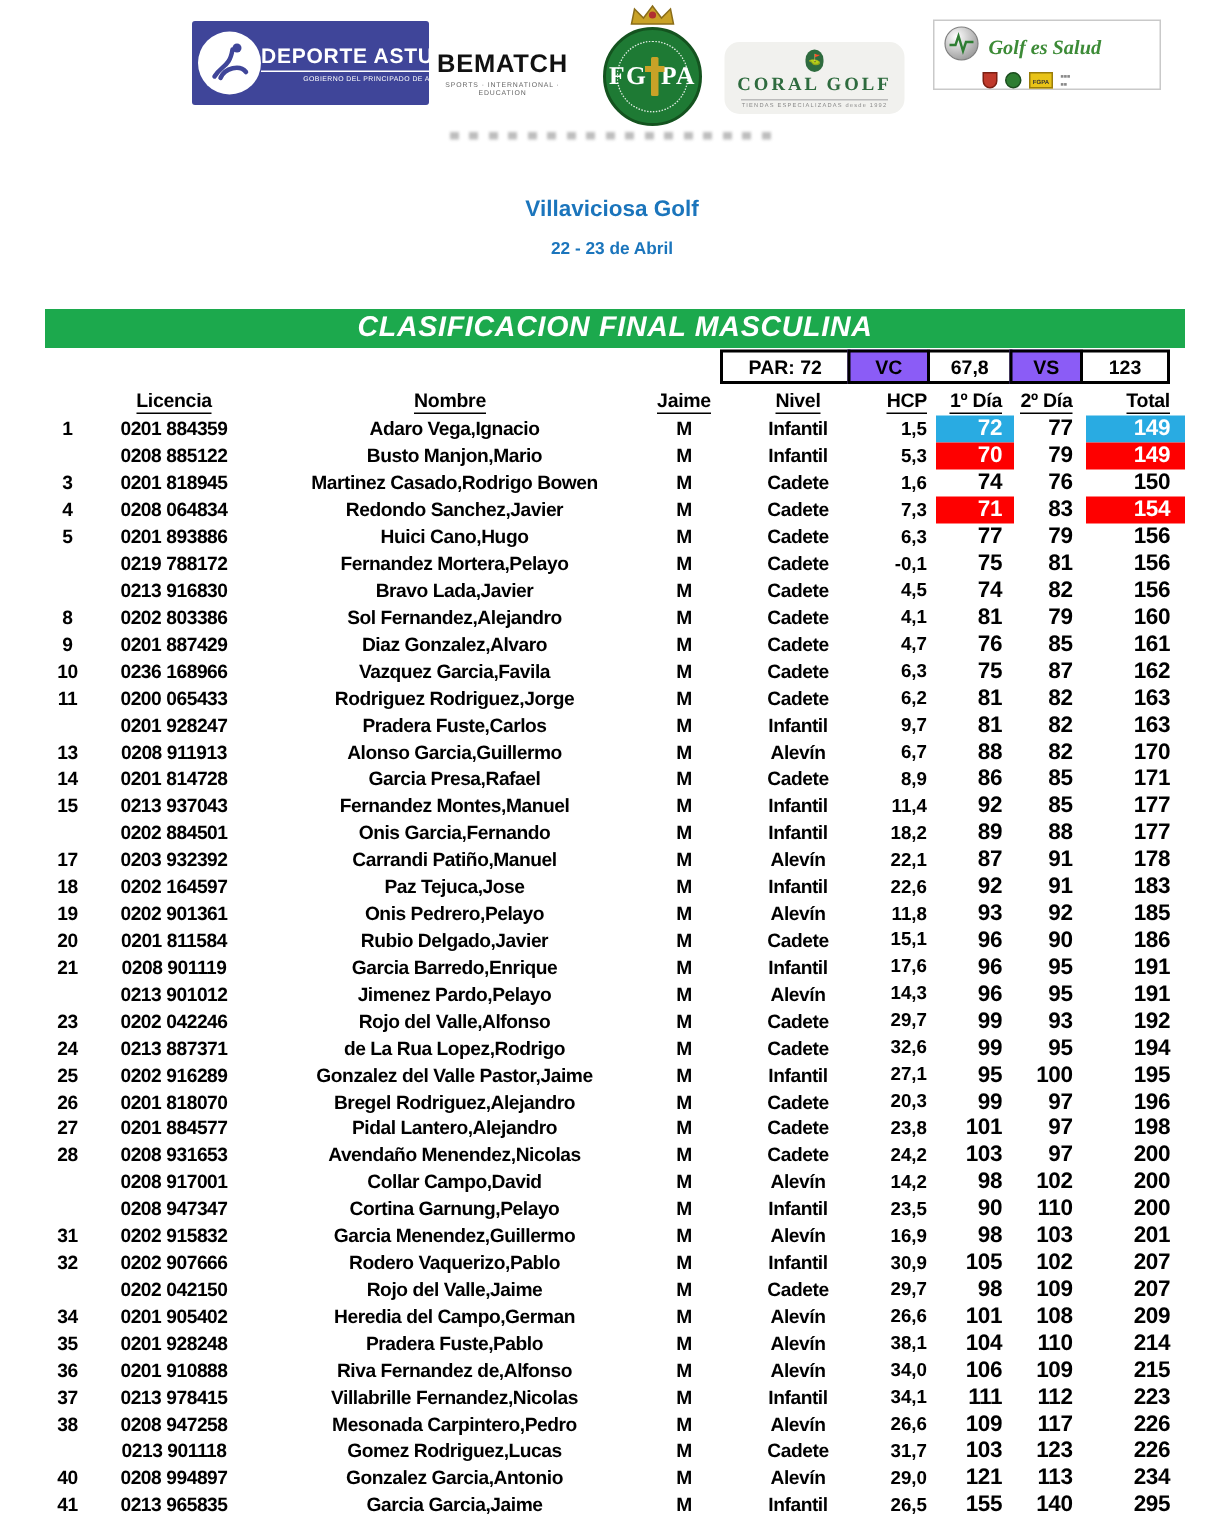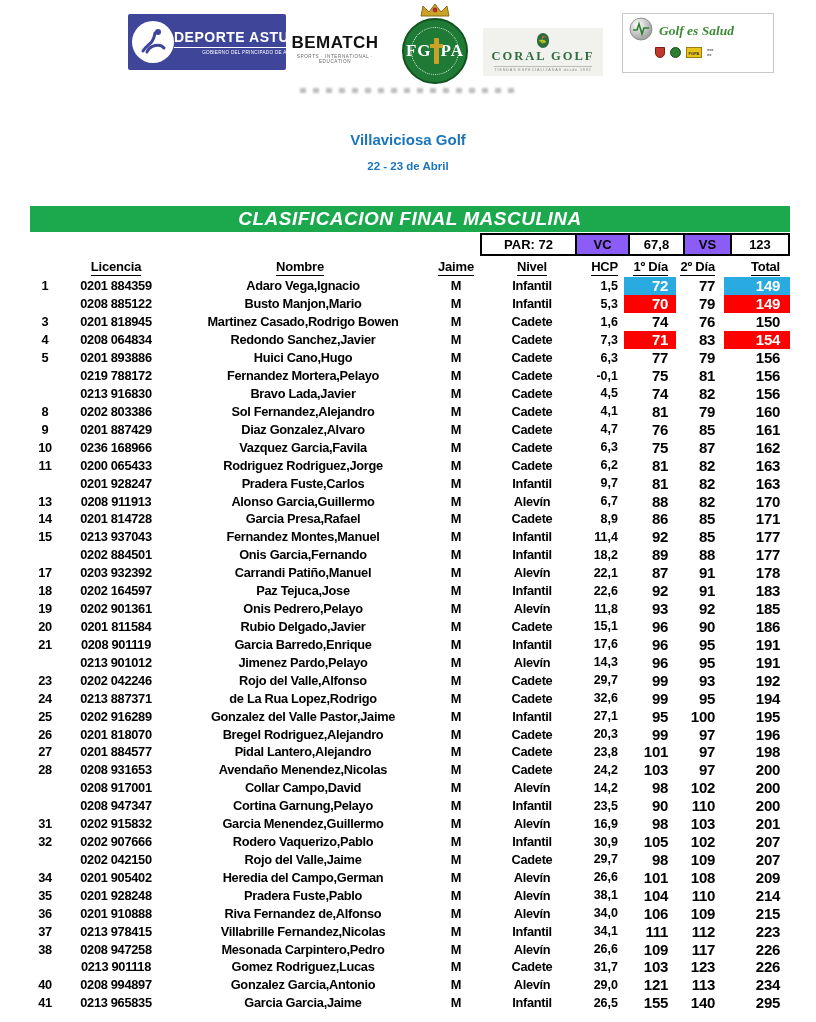--- a/index.html
+++ b/index.html
@@ -27,30 +27,30 @@
     background:#1E7A34; border:2px solid #14531F; position:relative;
     display:flex; align-items:center; justify-content:center; }
   .crest-ring { position:absolute; inset:7px; border-radius:50%; border:1.5px dotted rgba(255,255,255,.85); }
   .crest-letters { color:#fff; font-family:"Liberation Serif", serif; font-weight:bold;
     font-size:17px; letter-spacing:1px; display:flex; align-items:center; gap:2px; }
   .crest-cross { width:5px; height:26px; background:#C9A227; border-radius:1px; position:relative; }
   .crest-cross::before { content:""; position:absolute; left:-4px; top:6px; width:13px; height:4px;
     background:#C9A227; }
 
   .logo-coral { position:absolute; left:483px; top:28px; width:120px; height:48px;
-    background:#F1F1EE; display:flex; flex-direction:column; align-items:center; justify-content:center; }
+    background:#F1F1EE; display:flex; flex-direction:column; align-items:center; justify-content:center;border-radius:10px; }
   .coral-icon { width:12px; height:15px; border-radius:50% / 45%; background:#2E6B3E;
     display:flex; align-items:center; justify-content:center; }
   .coral-icon span { color:#fff; font-size:7px; }
   .coral-title { font-family:"Liberation Serif", serif; font-weight:bold; color:#2E6B3E;
     font-size:12.5px; letter-spacing:2px; margin-top:1px; white-space:nowrap; }
   .coral-sub { font-size:3.8px; color:#8A8A8A; letter-spacing:0.8px; margin-top:2px;
     border-top:1px solid #BBB; padding-top:1px; white-space:nowrap; }
 
-  .logo-salud { position:absolute; left:622px; top:13px; width:152px; height:60px;
+  .logo-salud { position:absolute; left:622px; top:13px; width:152px; height:47px;
     background:#fff; border:1px solid #C9C9C9; padding:3px 6px; }
   .salud-top { display:flex; align-items:center; gap:6px; }
   .salud-title { font-family:"Liberation Serif", serif; font-style:italic; font-weight:bold;
     color:#3D8B37; font-size:13.5px; white-space:nowrap; }
   .salud-row { display:flex; gap:5px; margin-top:2px; margin-left:26px; align-items:center; }
   .mini-shield { width:10px; height:11px; background:#C0392B; border-radius:0 0 5px 5px; border:1px solid #7C1F12; }
   .mini-crest { width:11px; height:11px; background:#2E7D32; border-radius:50%; border:1px solid #1B4D1E; }
   .mini-flag { width:16px; height:11px; background:#E8C318; border:1px solid #9A7D0A;
     color:#333; font-size:4px; font-weight:bold; text-align:center; line-height:11px; }
   .mini-text { font-size:3.6px; color:#888; line-height:1.2; }
@@ -69,21 +69,21 @@
   
   .banner { position:absolute; left:30px; top:206px; width:760px; height:26px;
     background:#1CA94D; color:#fff; display:flex; align-items:center; justify-content:center;
     font-size:19px; font-weight:bold; font-style:italic; letter-spacing:0.5px; }
 
   
   .info-row { position:absolute; left:480px; top:233px; height:23px; display:flex; }
   .info-cell { border:2px solid #000; margin-left:-2px; height:23px; display:flex;
     align-items:center; justify-content:center; font-weight:bold; font-size:13px; background:#fff; }
   .info-cell:first-child { margin-left:0; }
-  .w-par { width:97px; } .w-vc { width:55px; } .w-vcv { width:57px; }
+  .w-par { width:87px; } .w-vc { width:55px; } .w-vcv { width:57px; }
   .w-vs { width:49px; } .w-vsv { width:60px; }
   .cell-yellow { background:#8b5cf6; }
 
   
   .tbl { position:absolute; left:28px; top:258px; width:762px; }
   .hdr-row, .data-row { display:flex; align-items:center; }
   .hdr-row { height:19px; }
   .data-row { height:17.93px; }
   .c-pos   { width:34px;  text-align:center; }
   .c-lic   { width:108px; text-align:center; }

